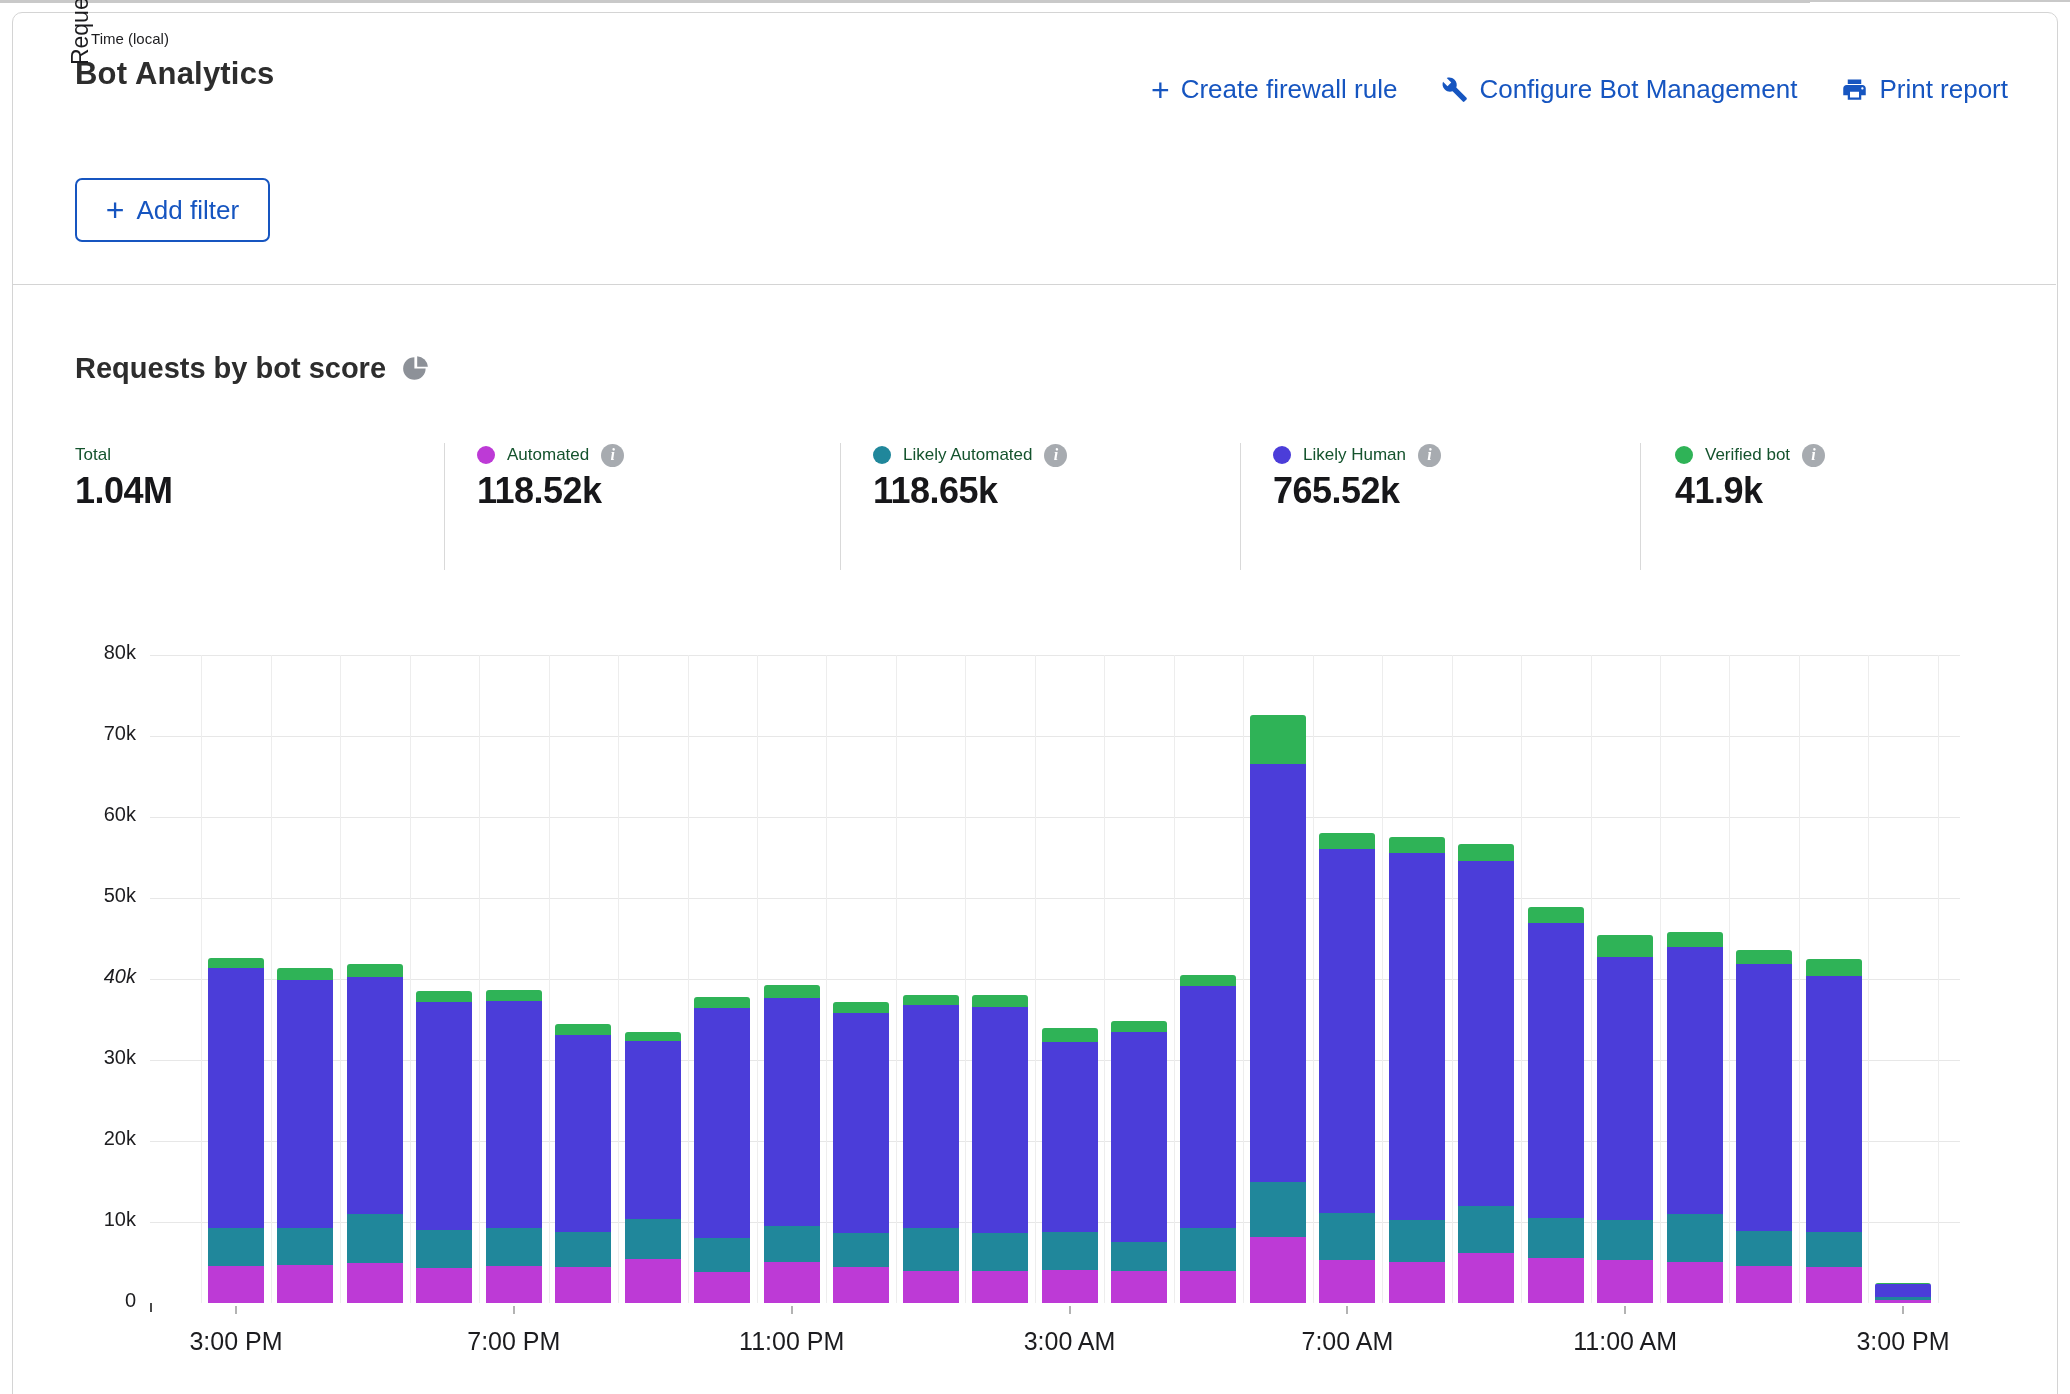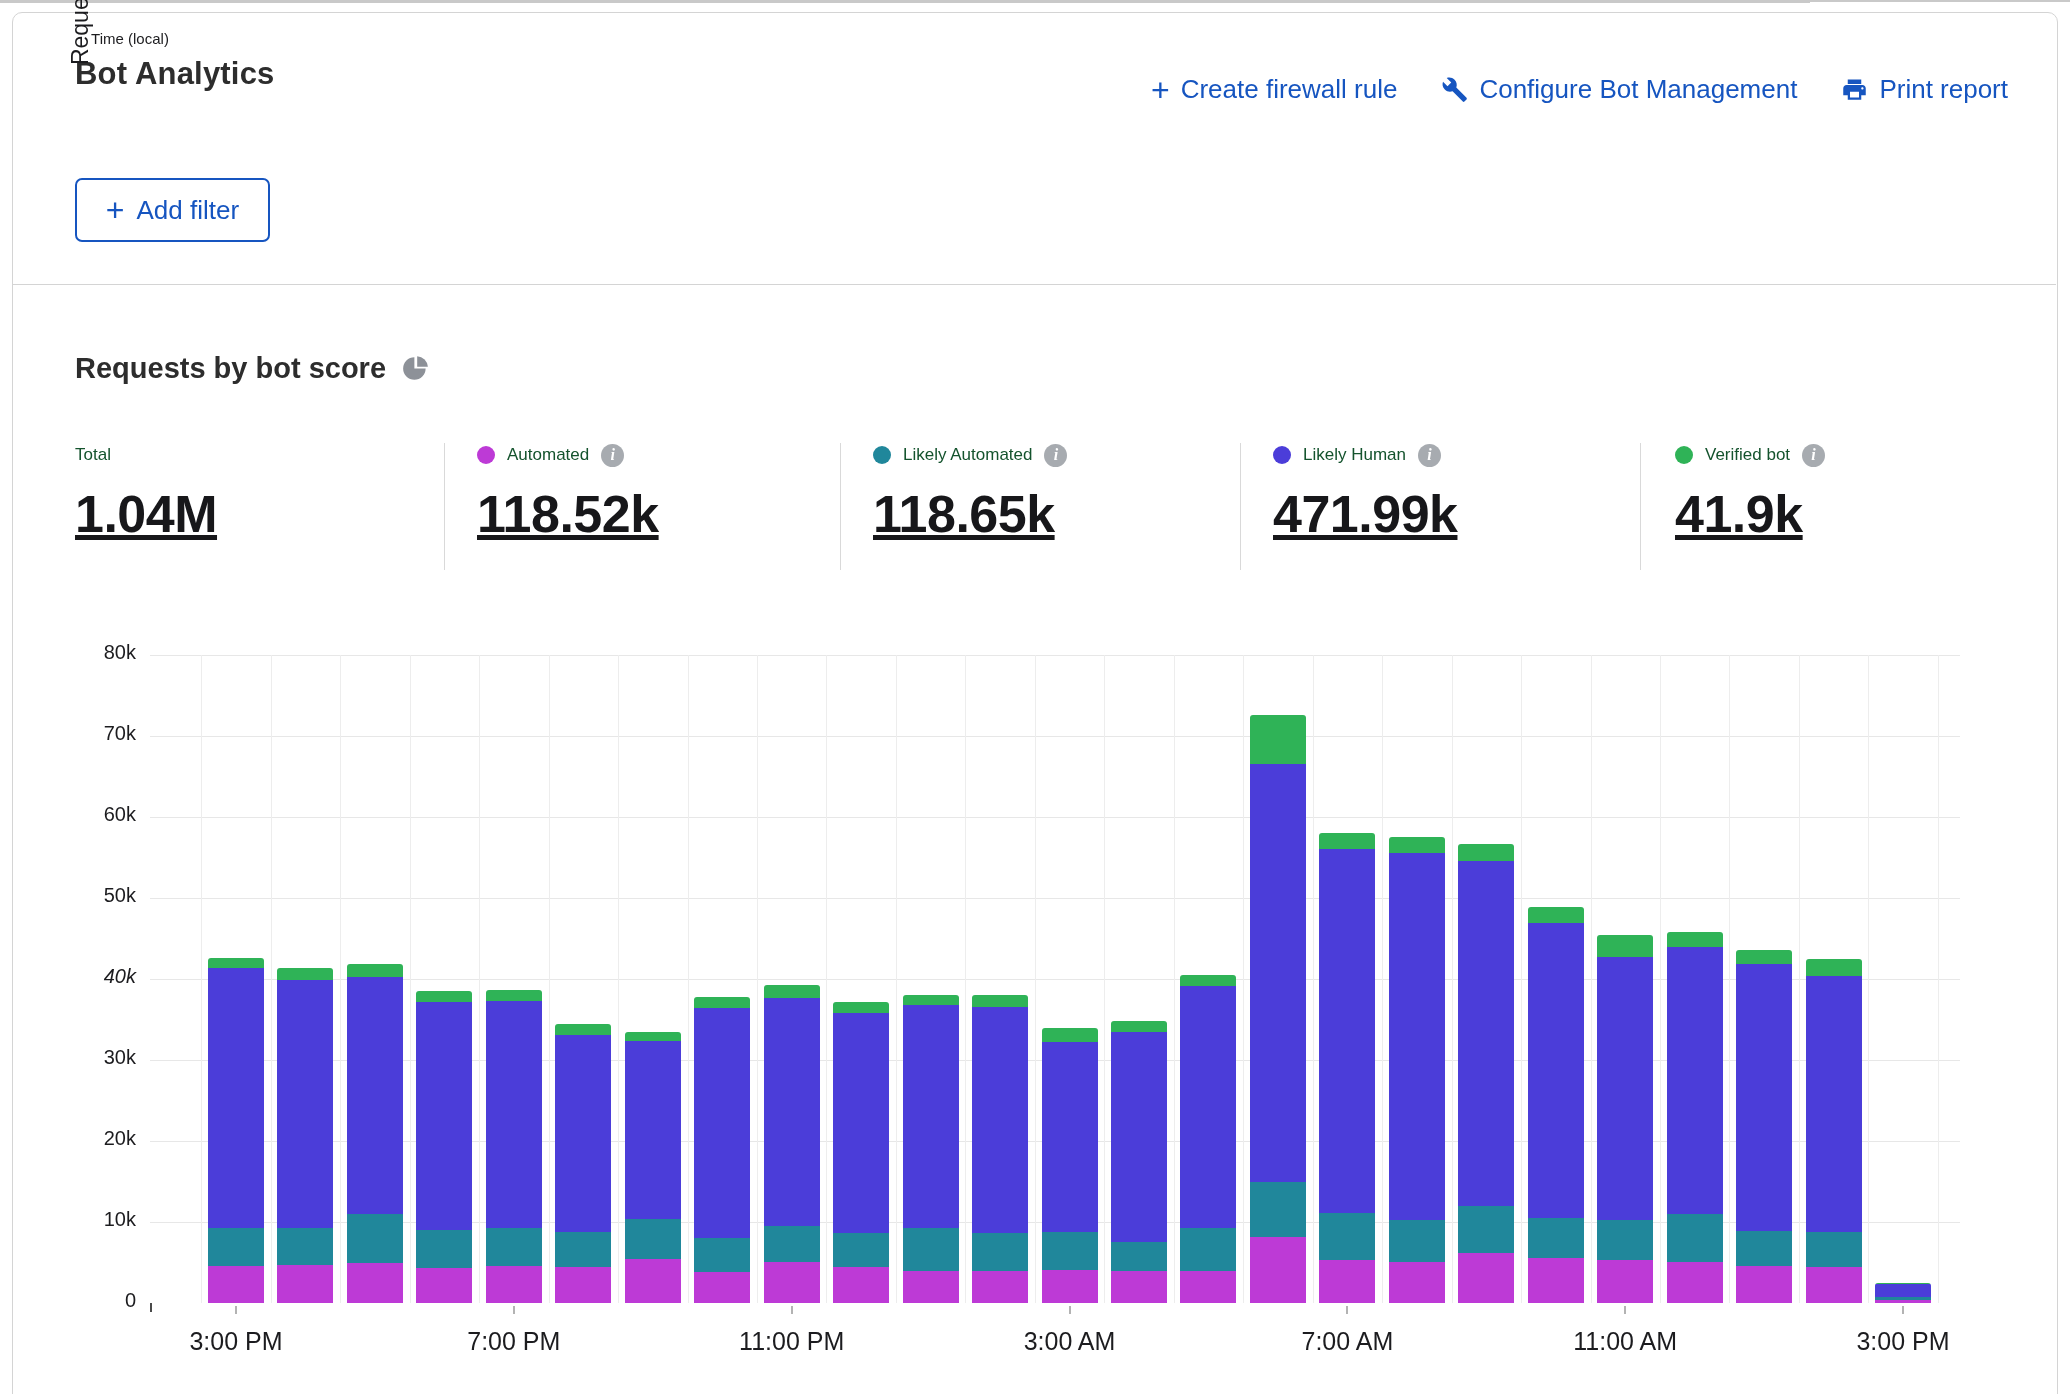--- a/index.html
+++ b/index.html
@@ -21,21 +21,21 @@
   #time-range .caret{position:absolute;right:26px;top:28px;width:0;height:0;border-left:11px solid transparent;border-right:11px solid transparent;border-top:13px solid #5a5d62;}
   #header-divider{left:13px;top:284px;width:2043px;height:1px;background:#d4d4d4;}
   #section-heading{left:75px;top:352px;display:flex;align-items:center;gap:16px;}
   #section-heading .t{font-size:29px;font-weight:700;color:#2d2d2d;}
   .stat{top:440px;}
   .stat .lrow{display:flex;align-items:center;gap:12px;height:30px;}
   .stat-dot{width:18px;height:18px;border-radius:50%;flex:0 0 auto;}
   .stat-label{font-size:17px;color:#14532d;white-space:nowrap;text-align:right;}
   .info-icon{display:inline-flex;width:23px;height:23px;border-radius:50%;background:#a7abb0;color:#fff;
       align-items:center;justify-content:center;font-size:16px;font-weight:700;font-family:"Liberation Serif",serif;font-style:italic;cursor:pointer;}
-  .stat-value{margin-top:14px;font-size:52px;font-weight:700;color:#17171a;letter-spacing:-.5px;text-decoration:underline;}
+  .stat-value{font-size:36px;font-weight:700;color:#17171a;letter-spacing:-.5px;}
   .stat-divider{top:443px;width:1px;height:127px;background:#d9d9d9;}
   .ylab{position:absolute;width:70px;text-align:right;font-size:20px;color:#1c1c1f;}
   .xlab{position:absolute;width:160px;text-align:center;font-size:25px;color:#1c1c1f;}
   .hgrid{position:absolute;height:1px;background:#e7e7e7;}
   .vgrid{position:absolute;width:1px;background:#ededed;}
   .bar{position:absolute;border-radius:3px 3px 0 0;overflow:hidden;cursor:pointer;}
   .seg{width:100%;}
   .xtick{position:absolute;width:2px;height:8px;background:#b3b3b3;}
   #origin-tick{position:absolute;width:2px;height:9px;background:#4a4a4a;}
   #y-title{transform:rotate(-90deg);transform-origin:center;font-size:23px;color:#1c1c1f;width:160px;text-align:center;}
@@ -112,21 +112,21 @@
       <span class="info-icon">i</span>
     </div>
     <div class="stat-value">118.65k</div>
   </div>
   <div class="stat abs" style="left:1273px">
     <div class="lrow">
       <span class="stat-dot" style="background: rgb(75, 61, 217);"></span>
       <span class="stat-label">Likely Human</span>
       <span class="info-icon">i</span>
     </div>
-    <div class="stat-value">471.99k</div>
+    <div class="stat-value">765.52k</div>
   </div>
   <div class="stat abs" style="left:1675px">
     <div class="lrow">
       <span class="stat-dot" style="background: rgb(47, 179, 87);"></span>
       <span class="stat-label">Verified bot</span>
       <span class="info-icon">i</span>
     </div>
     <div class="stat-value">41.9k</div>
   </div>
   <div class="stat-divider abs" style="left:444px"></div>

